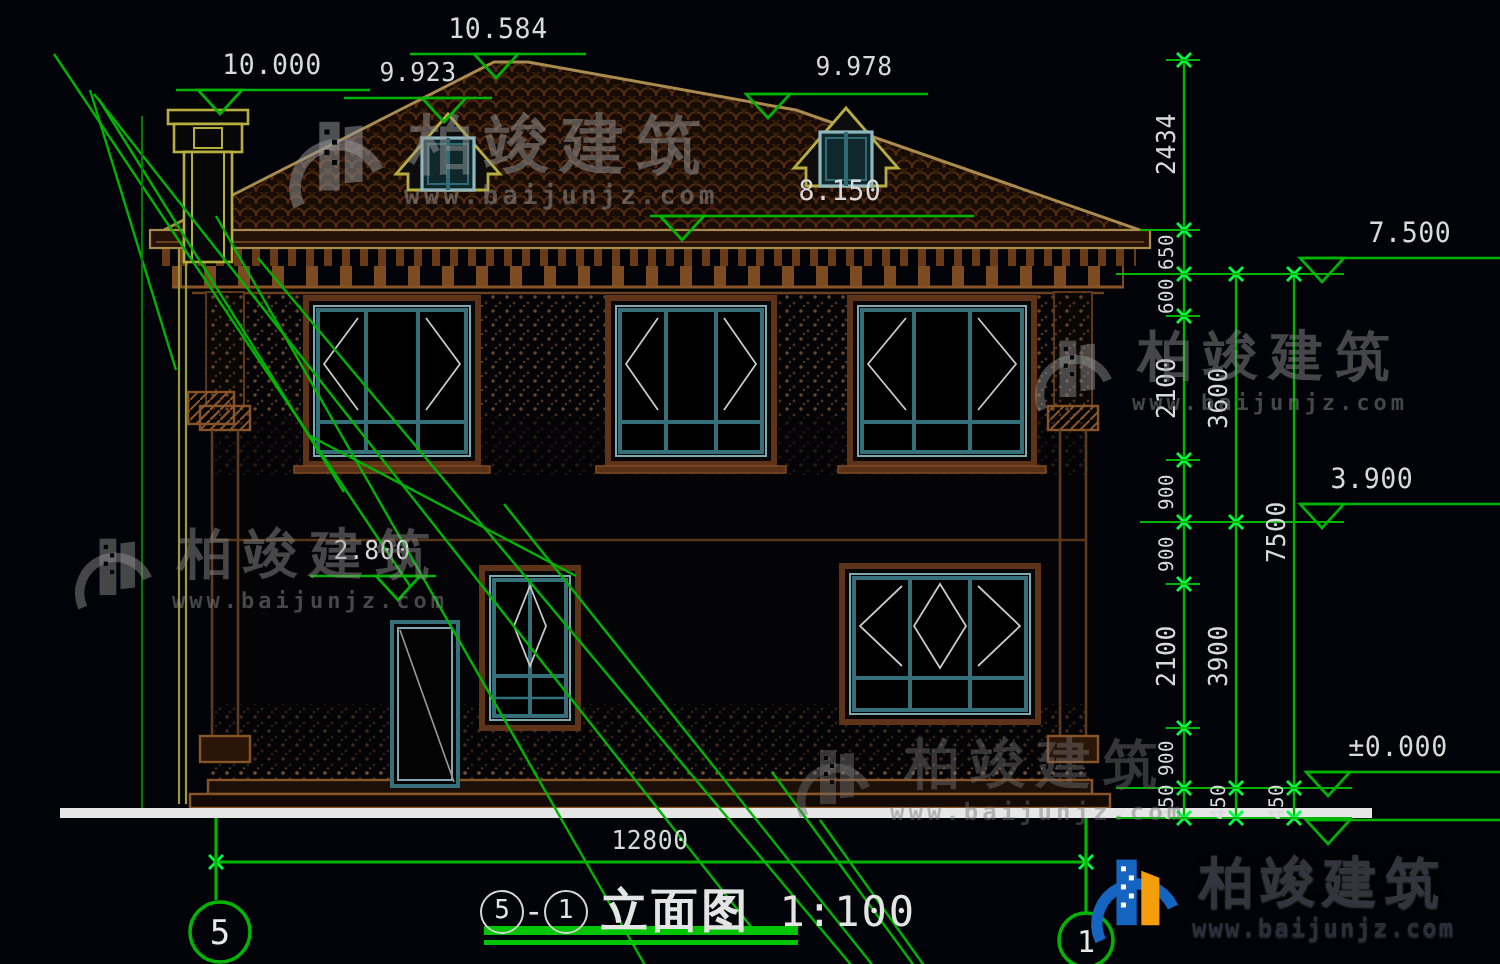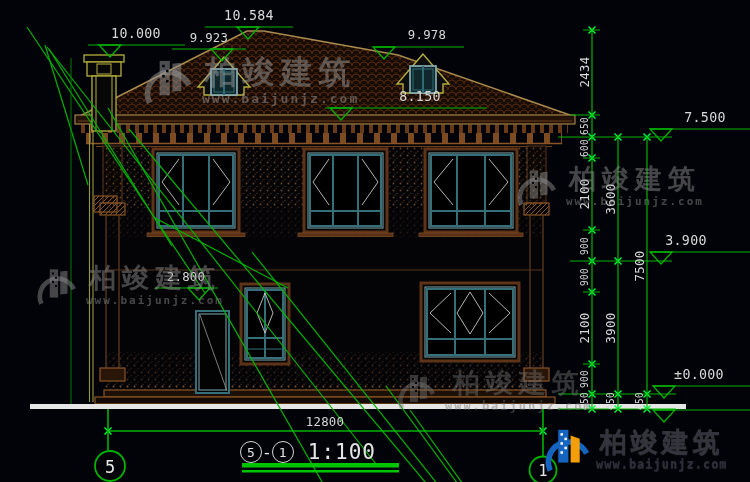--- a/index.html
+++ b/index.html
@@ -311,20 +311,21 @@
 <div class="dim v small" style="left:639px;top:401px">450</div>
 <div class="dim" style="left:325px;top:421px">12800</div>
 
 <div class="axis-num" style="left:110px;top:467px;font-size:17px">5</div>
 <div class="axis-num" style="left:543px;top:471px;font-size:15px">1</div>
 
 <div class="title-row">
   <span class="tb">5</span>
   <span style="font-size:16px;margin:0 2px">-</span>
   <span class="tb">1</span>
+  <span class="tname">立面图</span>
   <span class="tscale">1:100</span>
 </div>
 
 <div class="wm g1" style="left:138px;top:52px">
   <svg width="56" height="56" style="position:static;color:inherit">
         <use href="#wmglyph" width="56" height="56"></use>
       </svg>
   <span class="txt">
         <span class="cn">柏竣建筑</span>
   <span class="url">www.baijunjz.com</span>

